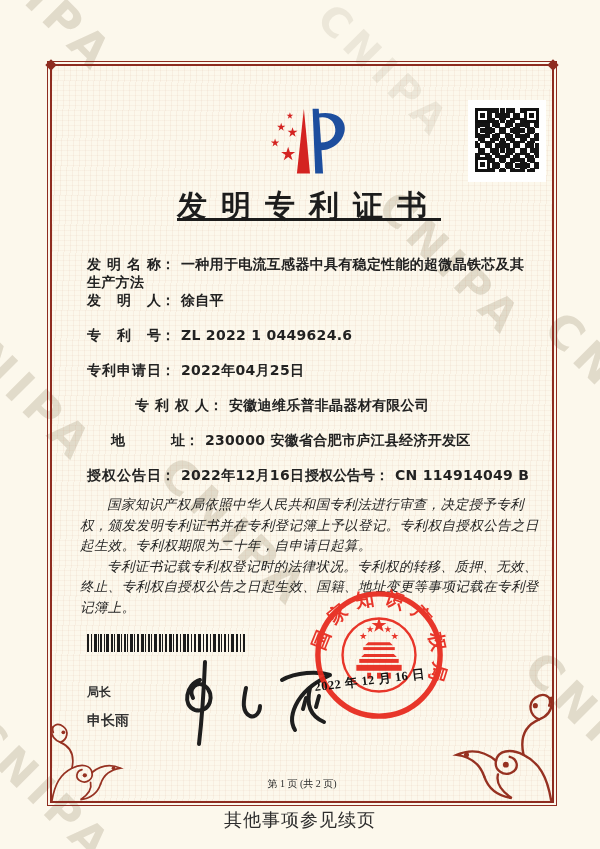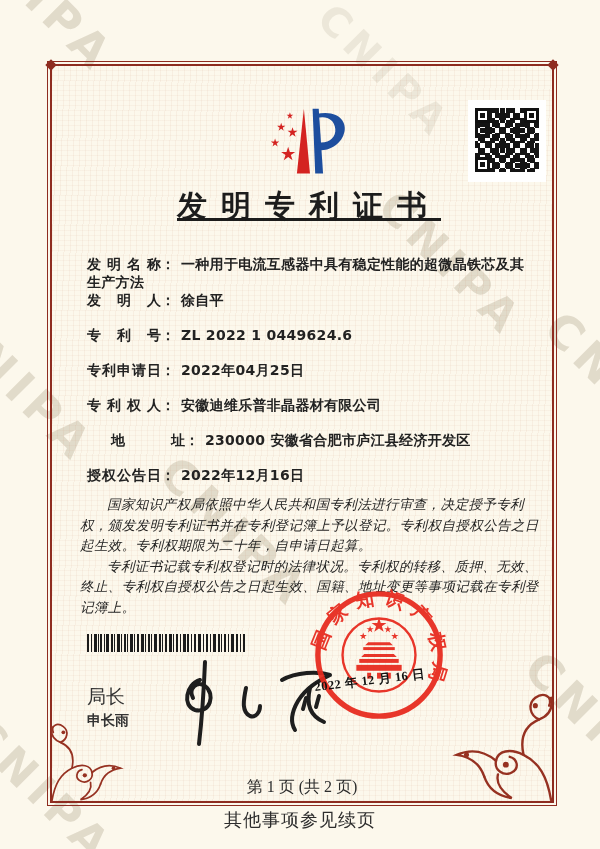--- a/index.html
+++ b/index.html
@@ -49,32 +49,32 @@
   
   .paras{position:absolute;left:28px;top:429px;width:462px;font-size:13.5px;line-height:20.5px;
          color:#1f1f1f;letter-spacing:0.4px;}
   .paras p{margin:0;text-indent:2em;font-style:italic;}
 
   
   .barcode{position:absolute;left:35px;top:568px;width:158px;height:18px;}
 
   
   .sig-title{position:absolute;left:35px;top:618px;font-family:"DejaVu Sans",sans-serif;
-             font-weight:normal;font-size:19px;color:#333;}
+             font-weight:bold;font-size:12px;color:#333;}
   .sig-name{position:absolute;left:35px;top:646px;font-family:"DejaVu Sans",sans-serif;
             font-weight:bold;font-size:14px;color:#333;}
   .signature{position:absolute;left:118px;top:590px;width:172px;height:92px;}
 
   
   .seal{position:absolute;left:310px;top:586px;width:138px;height:138px;z-index:3;opacity:0.93;}
   .seal-date{position:absolute;left:314px;top:670px;width:150px;z-index:4;
              font-size:12.5px;font-weight:bold;color:#121212;transform:rotate(-7deg);
              letter-spacing:0.5px;white-space:nowrap;}
 
-  .page-indicator{position:absolute;left:0;right:0;top:711px;text-align:center;font-size:16px;color:#2d2d2d;}
+  .page-indicator{position:absolute;left:0;right:0;top:711px;text-align:center;font-size:10px;color:#2d2d2d;}
   .footer-note{position:absolute;left:0;right:0;top:808px;text-align:center;font-size:18px;
                color:#2d2d2d;z-index:1;letter-spacing:1px;}
 </style>
 </head>
 <body>
 
 <div class="page">
 
   <div class="wm" style="left:-55px;top:-30px;font-size:46px;">CNIPA</div>
   <div class="wm" style="left:300px;top:48px;font-size:40px;color:rgba(182,171,148,0.22);">CNIPA</div>
@@ -145,28 +145,31 @@
     </div>
     <div class="field-row" style="top:226px;">
       <span class="flabel">发明人</span><span class="colon">：</span><span class="fvalue">徐自平</span>
     </div>
     <div class="field-row" style="top:261px;">
       <span class="flabel">专利号</span><span class="colon">：</span><span class="fvalue">ZL 2022 1 0449624.6</span>
     </div>
     <div class="field-row" style="top:296px;">
       <span class="flabel">专利申请日</span><span class="colon">：</span><span class="fvalue">2022年04月25日</span>
     </div>
-    <div class="field-row" style="top:331px;">
+    <div class="field-row" style="top:331px;margin-left:48px;">
       <span class="flabel">专利权人</span><span class="colon">：</span><span class="fvalue">安徽迪维乐普非晶器材有限公司</span>
     </div>
     <div class="field-row" style="top:366px;margin-left:24px;">
       <span class="flabel">地址</span><span class="colon">：</span><span class="fvalue">230000 安徽省合肥市庐江县经济开发区</span>
     </div>
     <div class="field-row" style="top:401px;">
       <span class="flabel">授权公告日</span><span class="colon">：</span><span class="fvalue">2022年12月16日</span>
+      <span class="grant-no-group">
+        <span>授权公告号</span><span class="colon">：</span><span class="fvalue">CN 114914049 B</span>
+      </span>
     </div>
 
     <div class="paras">
       <p>国家知识产权局依照中华人民共和国专利法进行审查，决定授予专利权，颁发发明专利证书并在专利登记簿上予以登记。专利权自授权公告之日起生效。专利权期限为二十年，自申请日起算。</p>
       <p>专利证书记载专利权登记时的法律状况。专利权的转移、质押、无效、终止、专利权自授权公告之日起生效、国籍、地址变更等事项记载在专利登记簿上。</p>
     </div>
 
     <svg class="barcode" viewBox="0 0 158 18" preserveAspectRatio="none">
       <g fill="#1b1b1b">
         <rect x="0" width="2" height="18"></rect>

